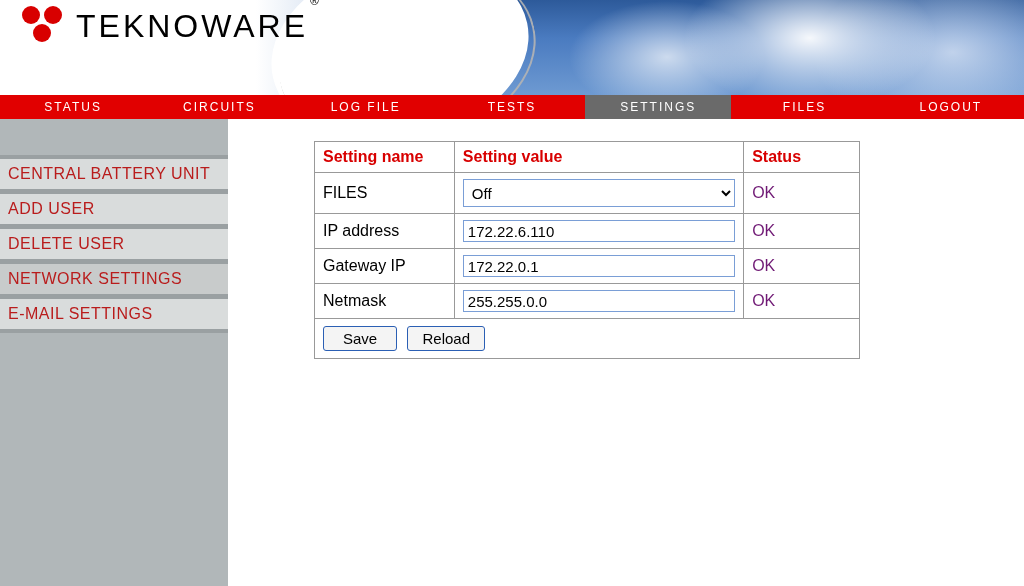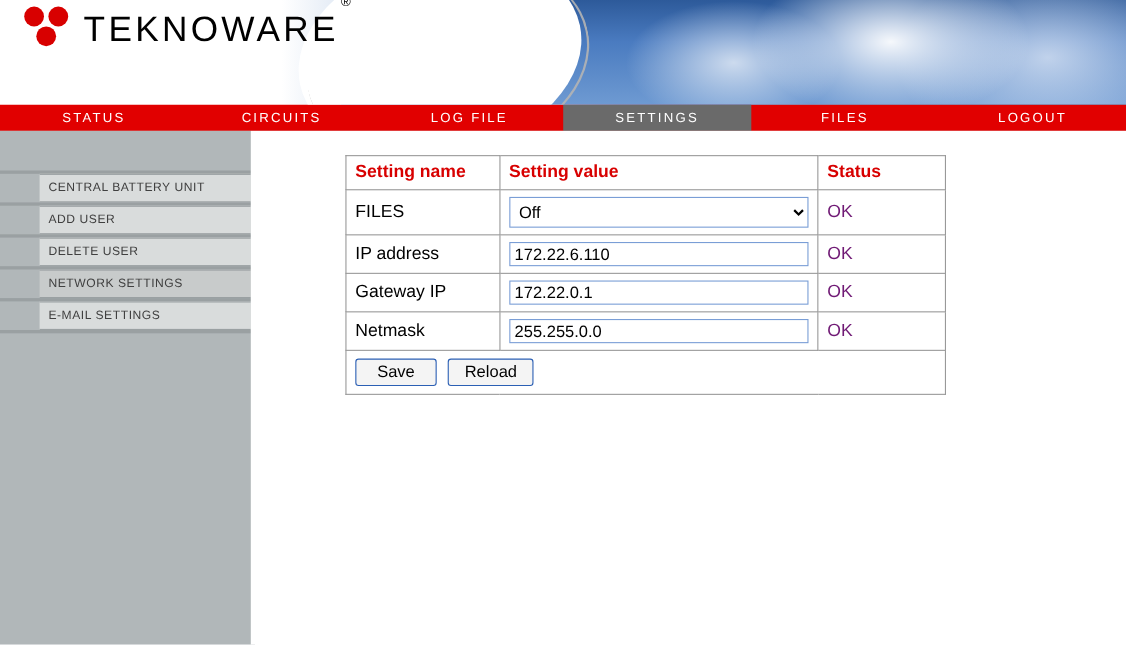--- a/index.html
+++ b/index.html
@@ -101,27 +101,26 @@
     padding-top: 36px;
   }
   .sidebar .sep {
     height: 3px;
     background: #9aa0a2;
     margin: 0;
   }
   .sidebar .item {
     background: #d9dcdc;
     padding: 6px 8px;
-    font-size: 11px;
+    font-size: 16px;
     letter-spacing: 0.5px;
-    color: #404040;
+    color: #b91c1c;
     border-top: 1px solid #9aa0a2;
     border-bottom: 1px solid #9aa0a2;
     cursor: pointer;
-    margin-left: 36px;
   }
   .sidebar .item.active {
     background: #c8cbcb;
   }
 
   .content {
     flex: 1;
     background: #fff;
     padding: 22px 0 0 86px;
     position: relative;
@@ -190,20 +189,21 @@
     <div>
       <span class="logo-text">TEKNOWARE</span><span class="logo-reg">®</span>
     </div>
   </div>
 </div>
 
 <div class="topnav">
   <div class="tab">STATUS</div>
   <div class="tab">CIRCUITS</div>
   <div class="tab">LOG FILE</div>
+  <div class="tab">TESTS</div>
   <div class="tab active">SETTINGS</div>
   <div class="tab">FILES</div>
   <div class="tab">LOGOUT</div>
 </div>
 
 <div class="body">
 
   <div class="sidebar">
     <div class="sep"></div>
     <div class="item">CENTRAL BATTERY UNIT</div>

